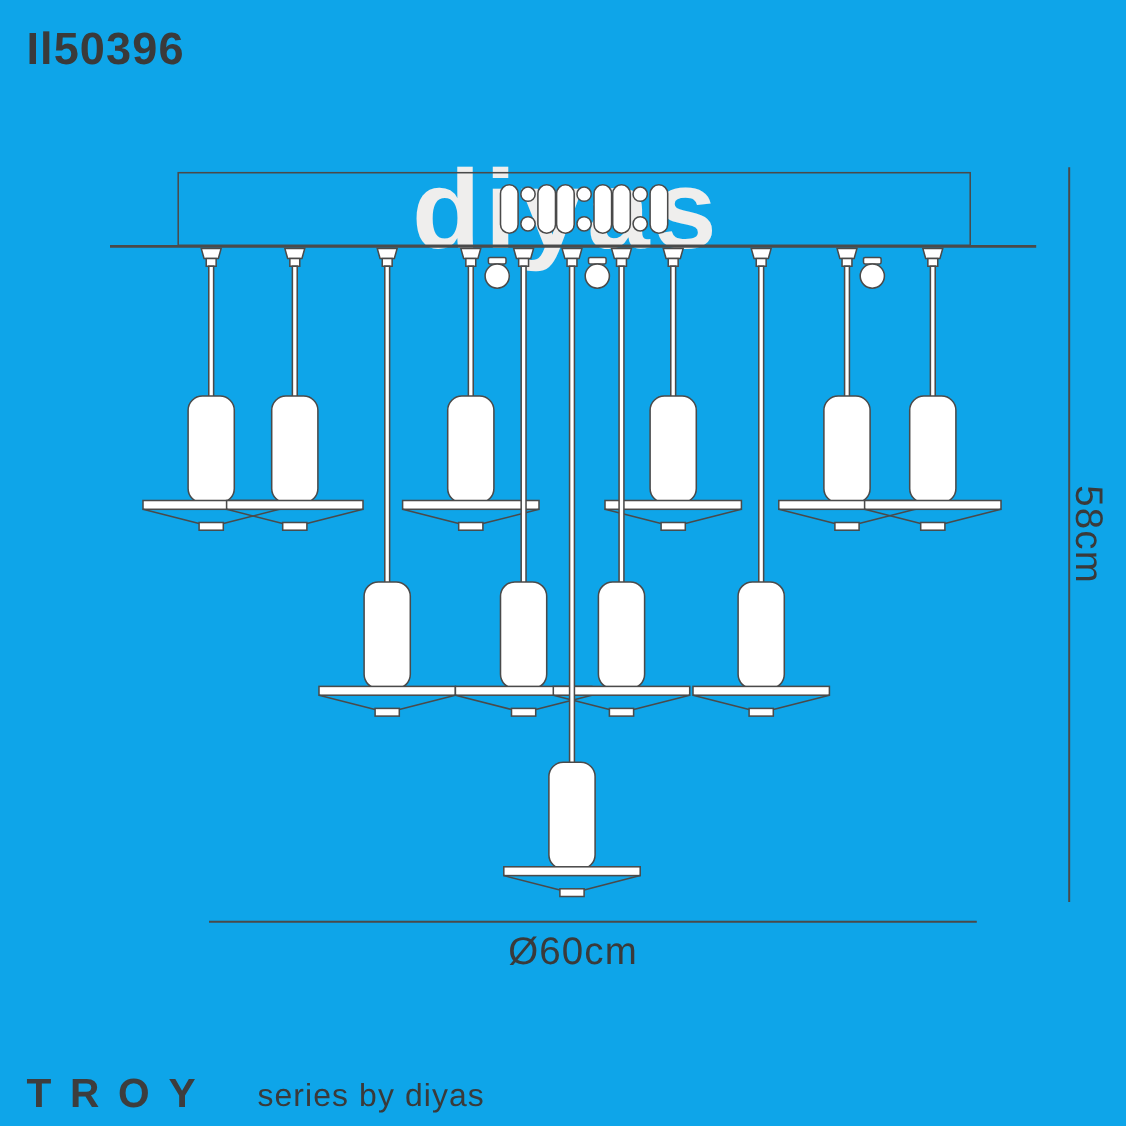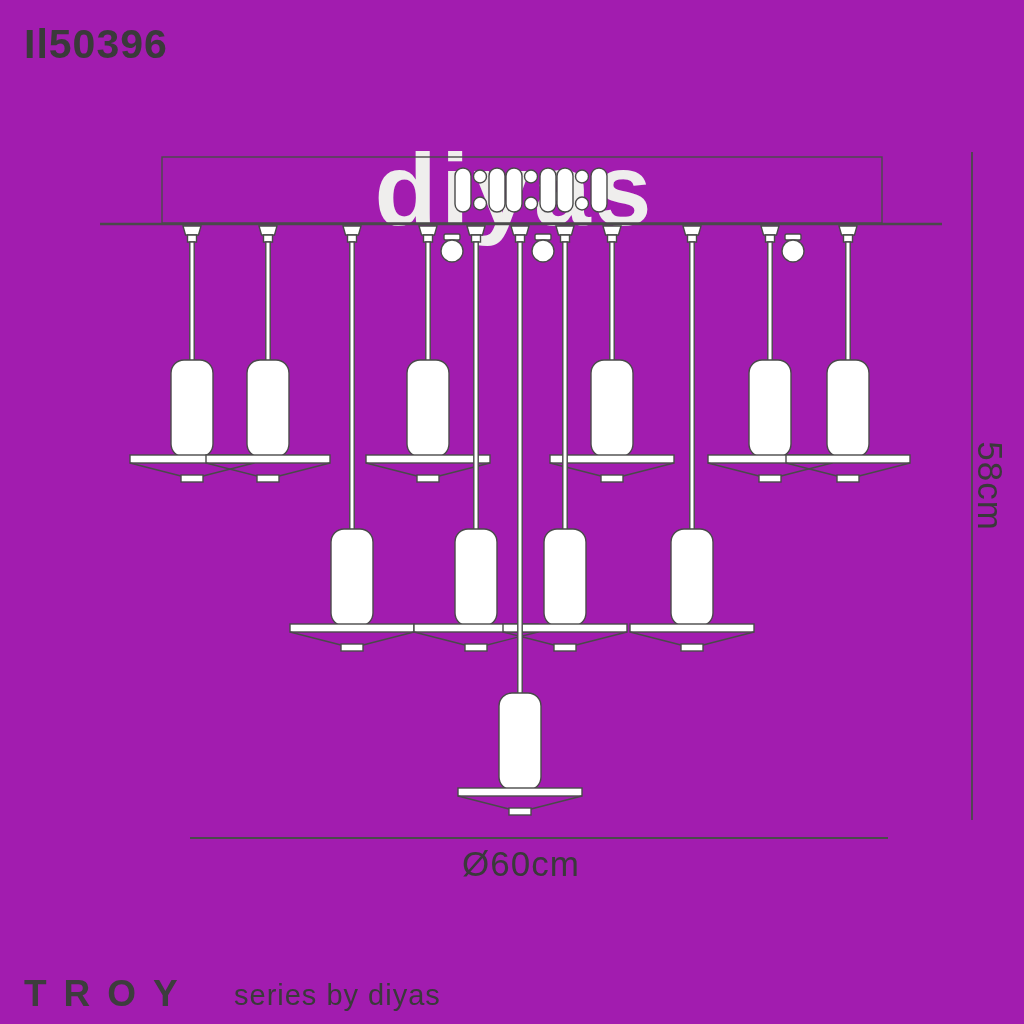--- a/index.html
+++ b/index.html
@@ -7,21 +7,21 @@
     padding: 0;
     background: #ffffff;
     width: 1024px;
     height: 1024px;
     font-family: "Liberation Sans", sans-serif;
   }
   .page {
     position: relative;
     width: 1024px;
     height: 1024px;
-    background: #a21caf;
+    background: #0ea5e9;
     overflow: hidden;
   }
   svg { display: block; }
 
   .line-art {
     fill: #ffffff;
     stroke: #4a4a4a;
     stroke-width: 1.4;
   }
   .line-only {

